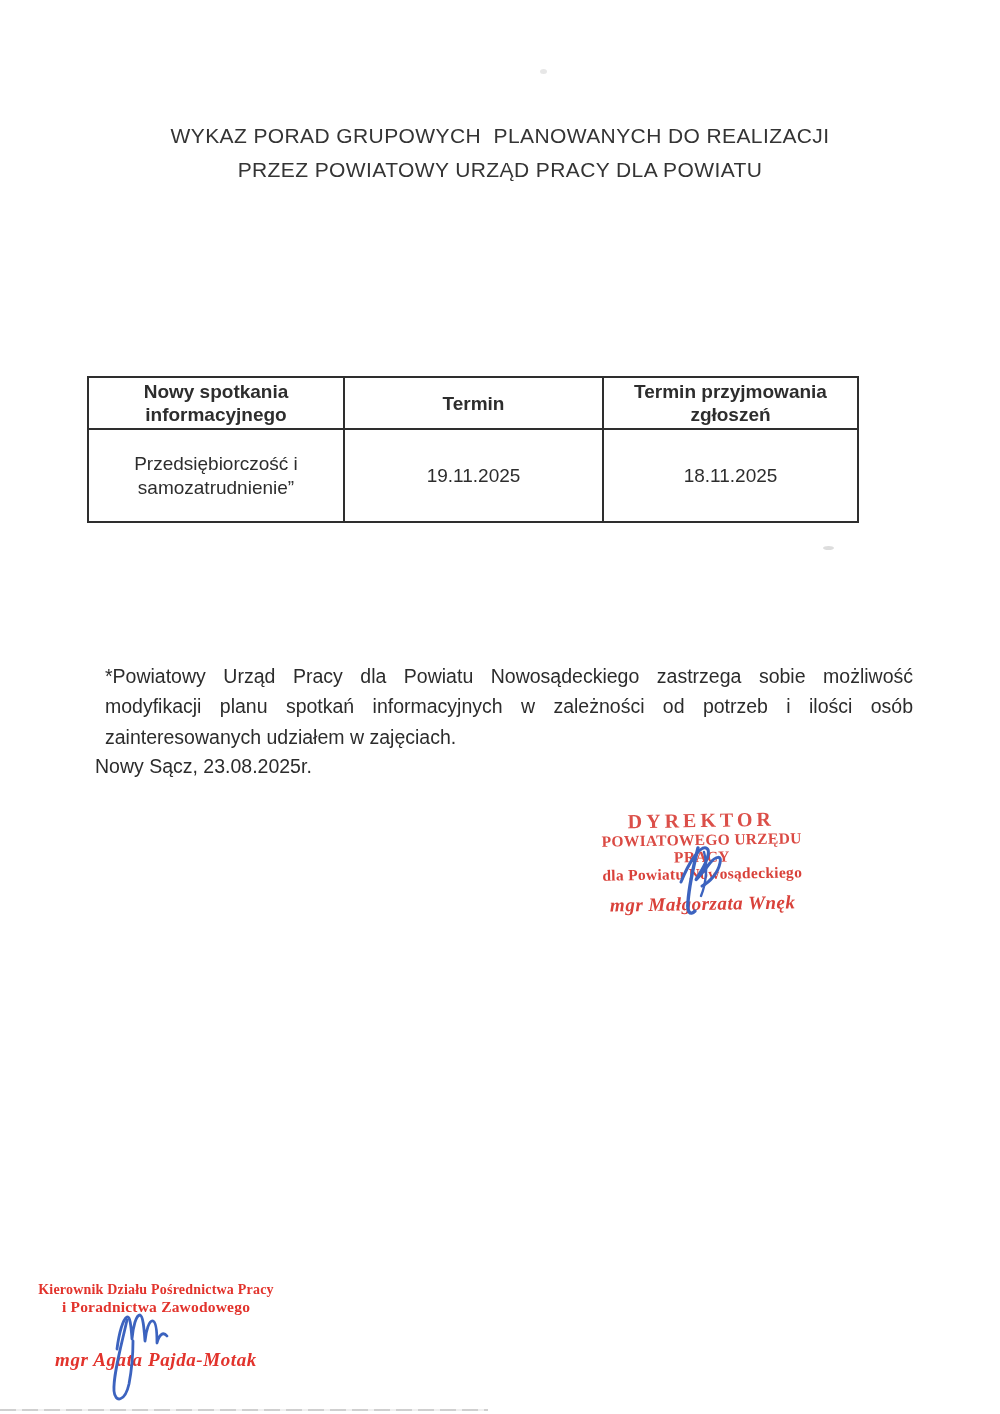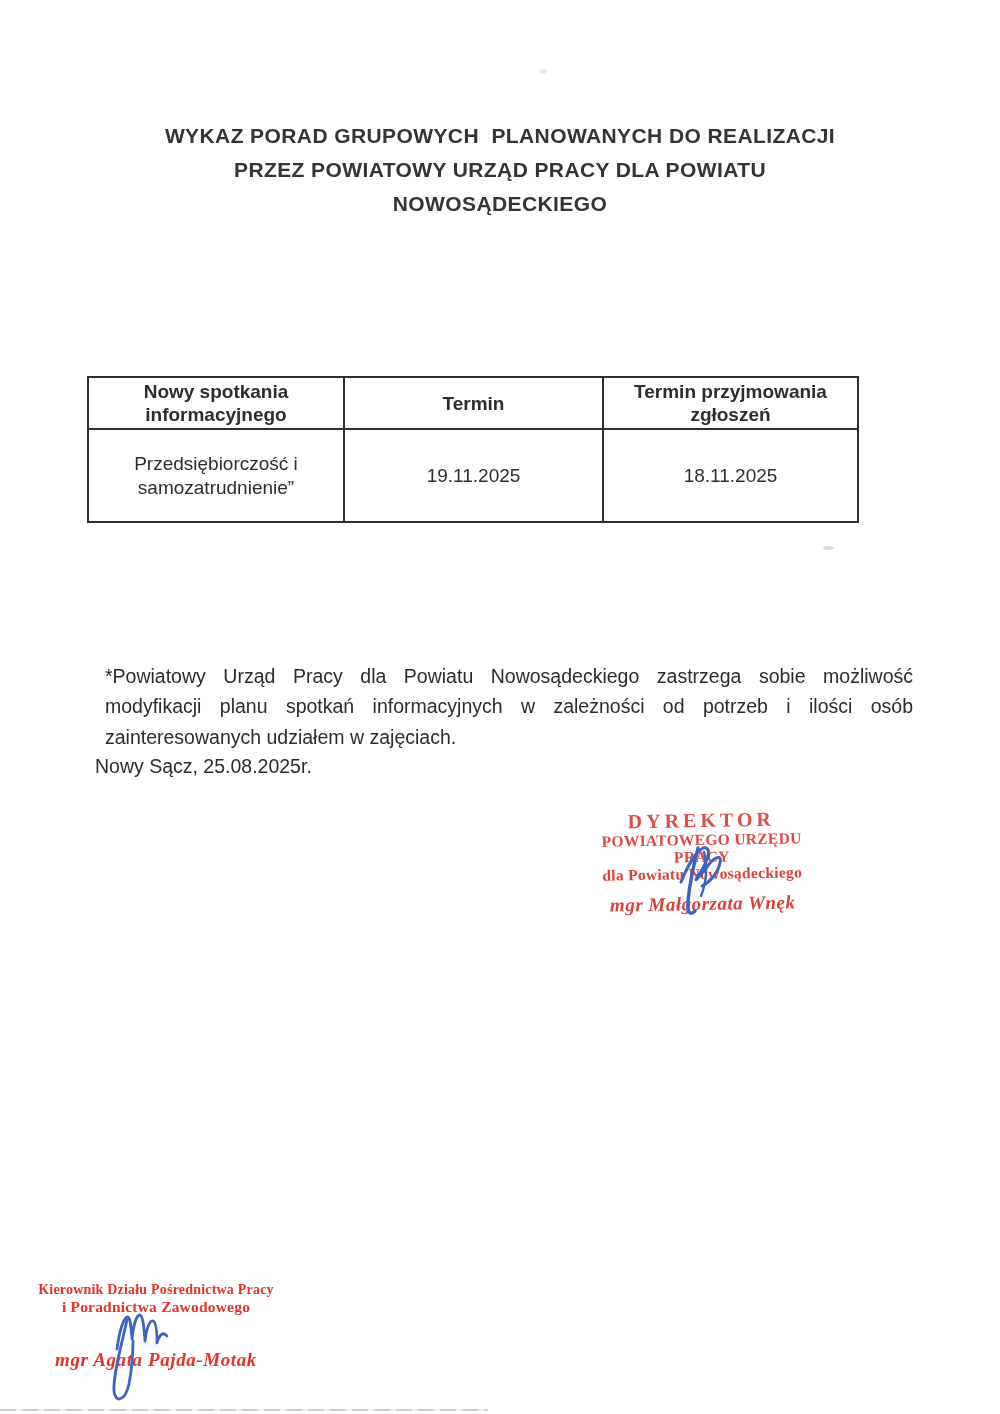--- a/index.html
+++ b/index.html
@@ -13,21 +13,21 @@
   html,body{margin:0;padding:0;}
   body{
     width:1000px;height:1414px;position:relative;background:#ffffff;
     font-family:"Liberation Sans",sans-serif;color:var(--ink);
     overflow:hidden;
   }
 
   
   .title-block{
     position:absolute;top:119px;left:0;width:1000px;
-    text-align:center;font-weight:bold;font-size:21px;line-height:34px;
+    text-align:center;font-weight:normal;font-size:21px;line-height:34px;
     color:#343434;letter-spacing:.4px;
   }
   .title-line{white-space:pre-wrap;}
 
   
   table.schedule{
     position:absolute;left:87px;top:376px;width:770px;
     border-collapse:collapse;table-layout:fixed;
   }
   table.schedule col.c1{width:256px;}
@@ -88,21 +88,20 @@
   .speck{position:absolute;border-radius:50%;}
   .speck-a{left:540px;top:69px;width:7px;height:5px;background:#e7e7e7;}
   .speck-b{left:823px;top:546px;width:11px;height:4px;background:#dddddd;}
 </style>
 </head>
 <body>
 
 <div class="title-block">
   <div class="title-line">WYKAZ PORAD GRUPOWYCH  PLANOWANYCH DO REALIZACJI</div>
   <div class="title-line">PRZEZ POWIATOWY URZĄD PRACY DLA POWIATU</div>
-  <div class="title-line">NOWOSĄDECKIEGO</div>
 </div>
 
 <table class="schedule">
   <colgroup>
       <col class="c1">
       <col class="c2">
       <col class="c3">
     </colgroup>
   <thead>
     <tr>
@@ -115,21 +114,21 @@
     <tr>
       <td>Przedsiębiorczość i samozatrudnienie”</td>
       <td>19.11.2025</td>
       <td>18.11.2025</td>
     </tr>
   </tbody>
 </table>
 
 <p class="note">*Powiatowy Urząd Pracy dla Powiatu Nowosądeckiego zastrzega sobie możliwość modyfikacji planu spotkań informacyjnych w zależności od potrzeb i ilości osób zainteresowanych udziałem w zajęciach.</p>
 
-<div class="dateline">Nowy Sącz, 25.08.2025r.</div>
+<div class="dateline">Nowy Sącz, 23.08.2025r.</div>
 
 <div class="stamp director-stamp">
   <div class="s1">DYREKTOR</div>
   <div class="s2">POWIATOWEGO URZĘDU PRACY</div>
   <div class="s3">dla Powiatu Nowosądeckiego</div>
   <div class="sname">mgr Małgorzata Wnęk</div>
 </div>
 
 <div class="sig sig-director">
   <svg width="62" height="78" viewBox="0 0 62 78">

